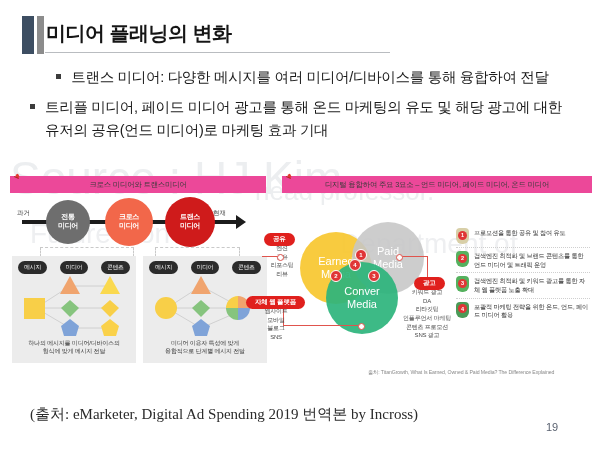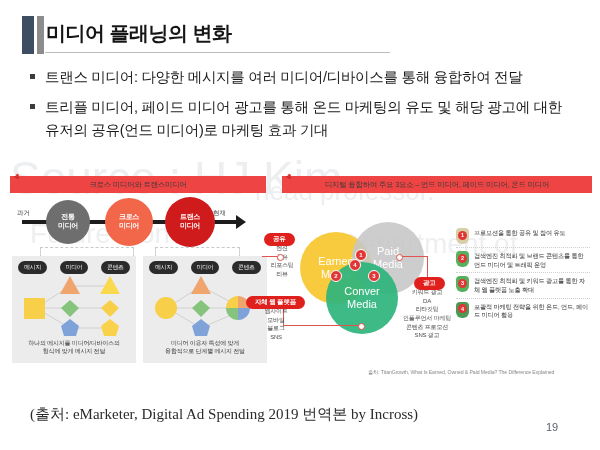--- a/index.html
+++ b/index.html
@@ -71,40 +71,41 @@
     position: absolute;
     left: 30px;
     top: 66px;
     width: 545px;
     z-index: 3;
   }
   .bullet-row {
     display: flex;
     align-items: flex-start;
     margin-bottom: 8px;
+    justify-content: center;
   }
   .bullet-mark {
     width: 5px;
     height: 5px;
     background: #3c3c3c;
     margin-top: 8px;
     margin-right: 10px;
     flex: 0 0 auto;
   }
   .bullet-text {
     font-size: 14.5px;
     color: #1a1a1a;
     line-height: 1.55;
     letter-spacing: -0.3px;
   }
 
   
   .panel-header {
     position: absolute;
-    background: #ef4444;
+    background: #ec4899;
     height: 17px;
     line-height: 17px;
     text-align: center;
     font-size: 7.4px;
     color: #3a3a3a;
     letter-spacing: -0.2px;
     z-index: 3;
   }
   #hdr-left  { left: 10px;  top: 176px; width: 256px; }
   #hdr-right { left: 282px; top: 176px; width: 310px; }

